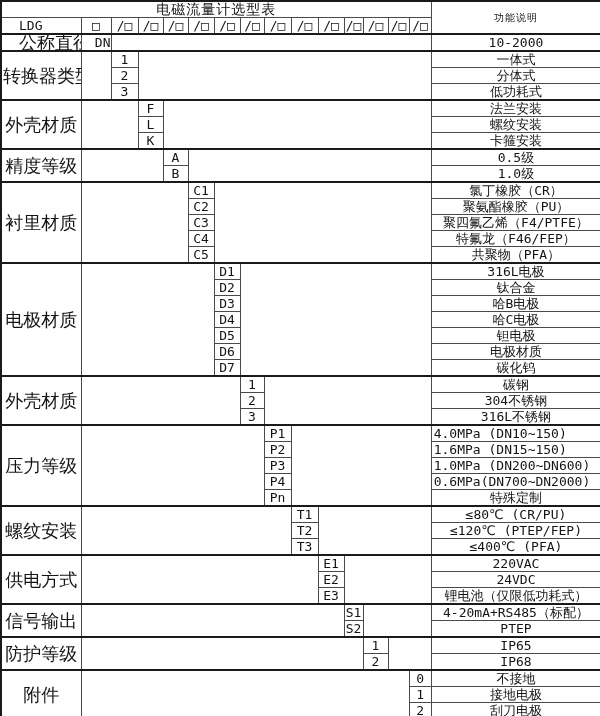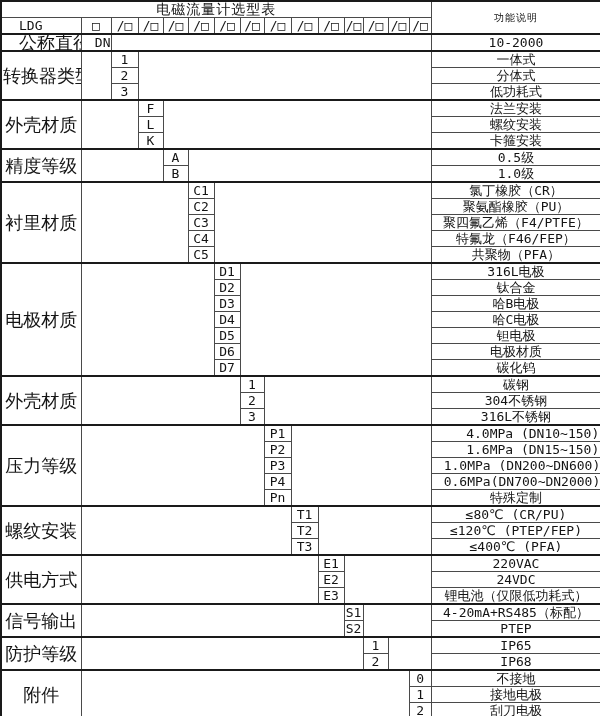--- a/index.html
+++ b/index.html
@@ -23,21 +23,21 @@
     line-height:15px;
   }
   tr.gs > td{border-top:2px solid #1a1a1a;}
   td.title{font-size:14px;letter-spacing:1px;font-family:Liberation Serif, serif;}
   td.fnh{font-size:10px;letter-spacing:1px;}
   td.lbl{font-size:18px;}
   td.ldg{text-align:left;padding-left:17px;}
   td.dncode{text-align:right;padding-left:2px;}
   td.code{padding:0;}
   td.desc{}
-  td.desc.left{text-align:right;padding-left:12px;}
+  td.desc.left{text-align:left;padding-left:2px;}
 </style>
 </head>
 <body>
 
 <table class="sel">
   <colgroup>
     <col style="width:80px">
       <col style="width:30px">
       <col style="width:27px">
     <col style="width:25px">

